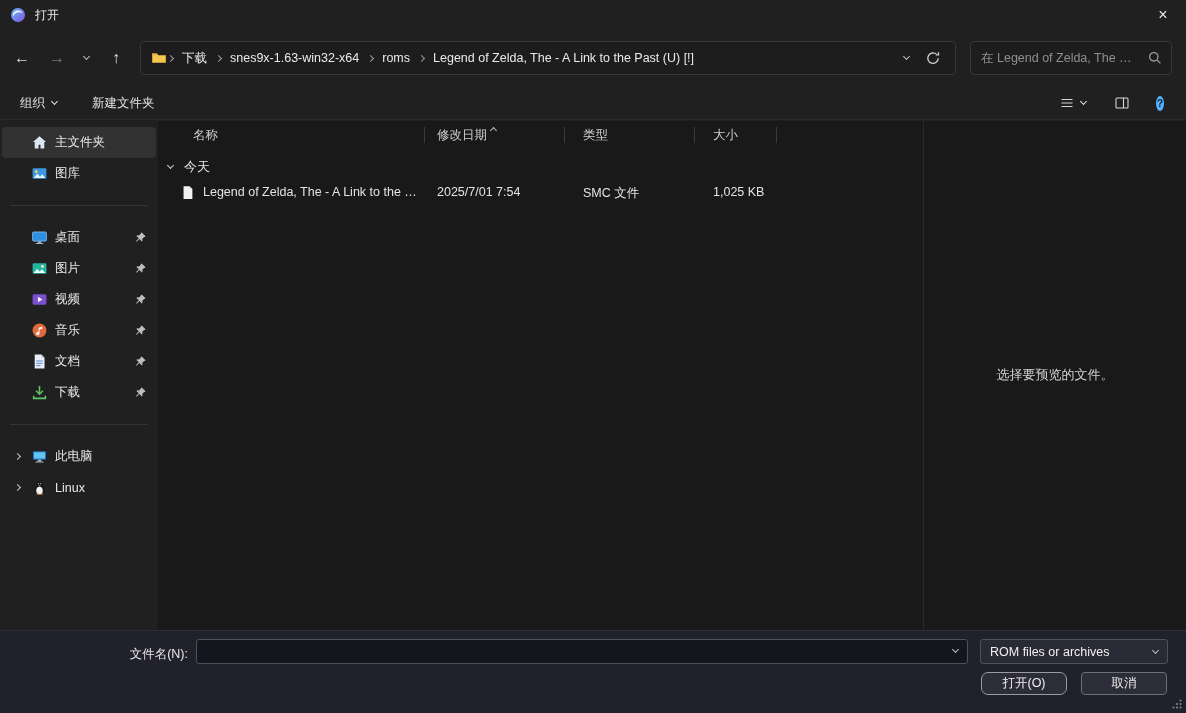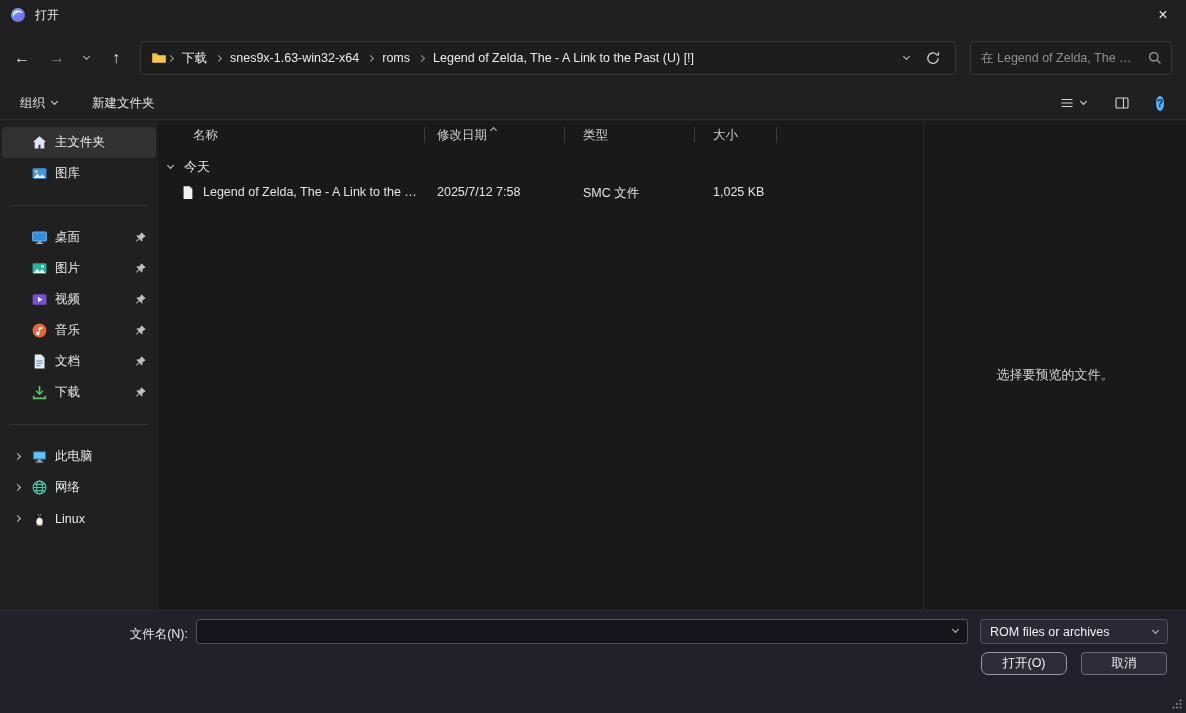--- a/index.html
+++ b/index.html
@@ -97,21 +97,21 @@
   .cell-name { left:22px; width:242px; gap:7px; overflow:hidden; }
   .cell-name .txt { overflow:hidden; text-overflow:ellipsis; }
   .cell-date { left:279px; }
   .cell-type { left:425px; }
   .cell-size { left:555px; }
 
   .preview { position:absolute; left:923px; top:0; right:0; bottom:0; border-left:1px solid #2a2a2a; }
   .preview-msg { position:absolute; top:245px; left:0; right:0; text-align:center; color:#d2d2d2; font-size:13px; }
 
   
-  .footer { position:absolute; left:0; right:0; bottom:0; height:103px; background:#21212c;
+  .footer { position:absolute; left:0; right:0; bottom:0; height:83px; background:#21212c;
             border-top:1px solid #2e2e38; }
   .fn-label { position:absolute; left:0; top:15px; width:188px; text-align:right;
               font-size:12.5px; color:#e8e8e8; }
   .fn-combo { position:absolute; left:196px; top:8px; width:772px; height:25px;
               background:#15151d; border:1px solid #50505c; border-radius:3px; }
   .fn-combo input { width:100%; height:100%; background:transparent; border:none; outline:none;
                     color:#e8e8e8; font-size:12.5px; font-family:inherit; padding:0 26px 0 8px; }
   .fn-combo .chev { position:absolute; right:9px; top:10px; color:#bdbdbd; }
   .ft-select { position:absolute; left:980px; top:8px; width:188px; height:25px;
                background:#2a2a36; border:1px solid #50505c; border-radius:3px;
@@ -361,33 +361,20 @@
           <svg viewBox="0 0 16 16" width="17" height="17">
               <rect x="1.8" y="3" width="12.4" height="8" rx="0.8" fill="#1f6fb6"></rect>
               <rect x="2.8" y="4" width="10.4" height="6" fill="#62c4f2"></rect>
               <rect x="6.4" y="11" width="3.2" height="1.6" fill="#b9c7d4"></rect>
               <rect x="4.2" y="12.6" width="7.6" height="1.1" rx="0.5" fill="#b9c7d4"></rect>
             </svg>
         </span>
         <span class="side-label">此电脑</span>
       </div>
 
-      <div class="side-item">
-        <span class="side-slot">
-            <span class="chev chev-right small"></span>
-          </span>
-        <span class="side-icon">
-          <svg viewBox="0 0 16 16" width="17" height="17" fill="none" stroke="#4fc3a8" stroke-width="1.1">
-              <circle cx="8" cy="8" r="6"></circle>
-              <ellipse cx="8" cy="8" rx="2.8" ry="6"></ellipse>
-              <path d="M2.2 8h11.6M3 5h10M3 11h10"></path>
-            </svg>
-        </span>
-        <span class="side-label">网络</span>
-      </div>
 
       <div class="side-item">
         <span class="side-slot">
             <span class="chev chev-right small"></span>
           </span>
         <span class="side-icon">
           <svg viewBox="0 0 16 16" width="17" height="17">
               <ellipse cx="8" cy="9.5" rx="5" ry="5.5" fill="#1a1a1a"></ellipse>
               <ellipse cx="8" cy="5" rx="3.2" ry="3" fill="#1a1a1a"></ellipse>
               <ellipse cx="8" cy="11" rx="3" ry="3.6" fill="#f2f2f2"></ellipse>
@@ -428,21 +415,21 @@
       <div class="file-row">
         <div class="cell cell-name">
           <span class="icon16">
             <svg viewBox="0 0 16 16" width="15" height="15">
                 <path d="M3.8 1.2h6.4l3 3v10.6H3.8z" fill="#f2f2f2"></path>
                 <path d="M10.2 1.2v3h3z" fill="#cfcfcf"></path>
               </svg>
           </span>
           <span class="txt">Legend of Zelda, The - A Link to the …</span>
         </div>
-        <div class="cell cell-date">2025/7/12 7:58</div>
+        <div class="cell cell-date">2025/7/01 7:54</div>
         <div class="cell cell-type">SMC 文件</div>
         <div class="cell cell-size">1,025 KB</div>
       </div>
     </div>
 
     <div class="preview">
       <div class="preview-msg">选择要预览的文件。</div>
     </div>
   </div>
 

